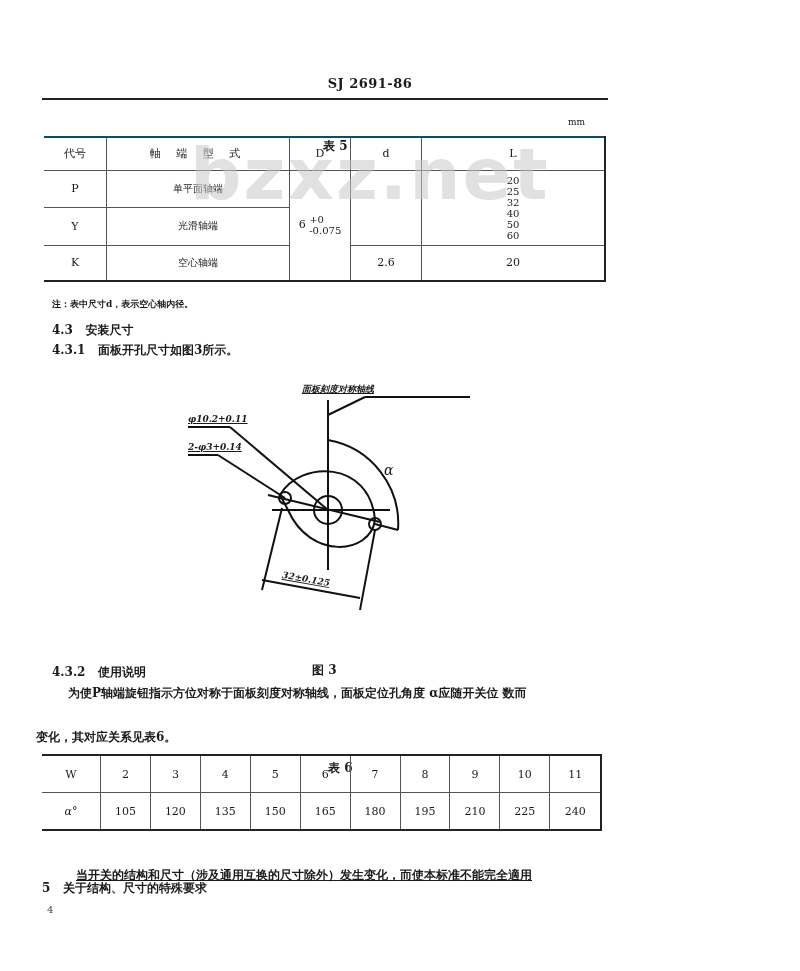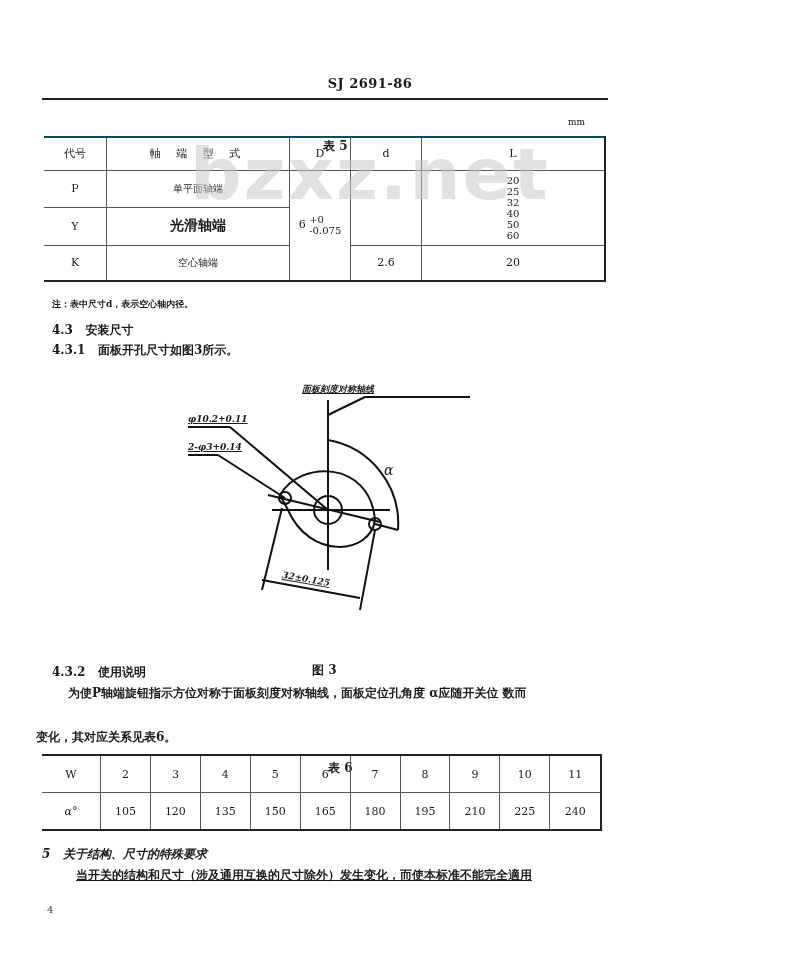--- a/index.html
+++ b/index.html
@@ -61,21 +61,21 @@
       <div>20</div>
       <div>25</div>
       <div>32</div>
       <div>40</div>
       <div>50</div>
       <div>60</div>
     </td>
   </tr>
   <tr style="height:38px;">
     <td>Y</td>
-    <td style="font-size:14px;font-weight:bold;">光滑轴端</td>
+    <td style="font-size:10px;">光滑轴端</td>
   </tr>
   <tr style="height:36px;">
     <td>K</td>
     <td style="font-size:10px;">空心轴端</td>
     <td>2.6</td>
     <td>20</td>
   </tr>
 </tbody>
   </table>
 
@@ -157,19 +157,19 @@
     <td>165</td>
     <td>180</td>
     <td>195</td>
     <td>210</td>
     <td>225</td>
     <td>240</td>
   </tr>
 </tbody>
   </table>
 
-<div class="abs sec" style="left:42px; top:846px;font-style:italic;">
+<div class="abs sec" style="left:42px; top:880px;">
   <span>5</span>&nbsp;&nbsp;
   <span>关于结构、尺寸的特殊要求</span>
 </div>
 <div class="abs para" style="left:76px; top:866px;text-decoration:underline;">当开关的结构和尺寸（涉及通用互换的尺寸除外）发生变化，而使本标准不能完全適用</div>
 
 <div class="abs pageno">4</div>
 
 </body></html>

